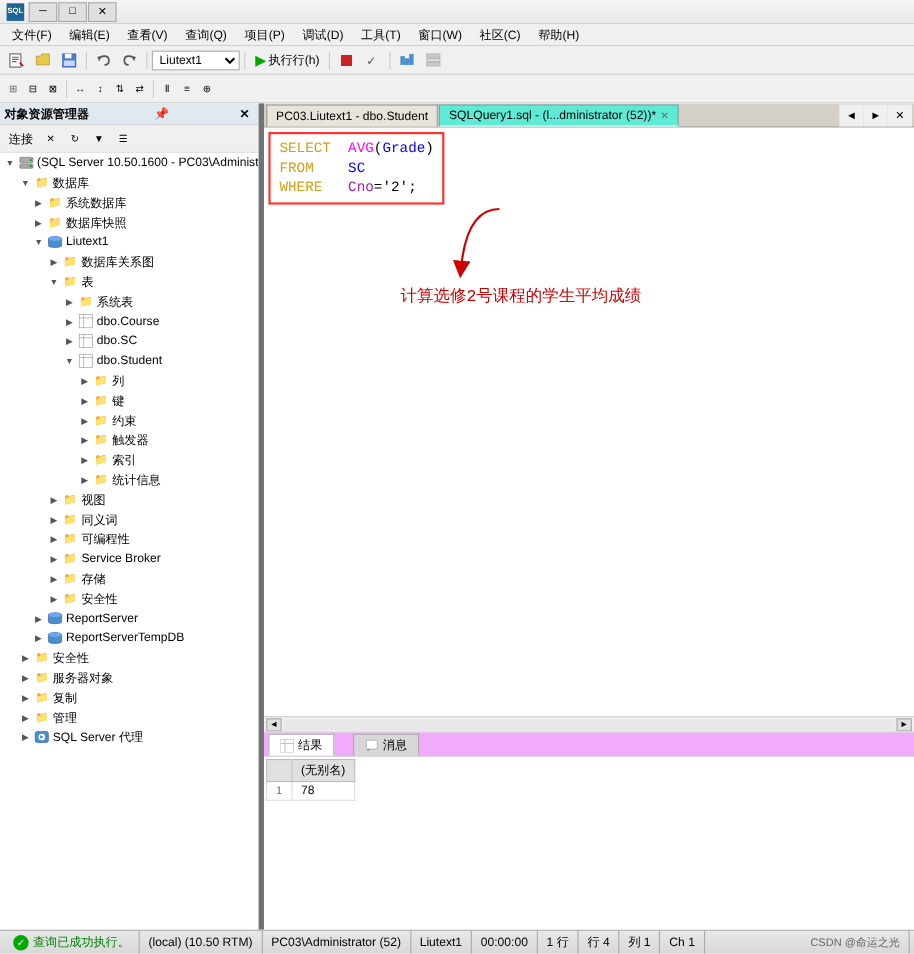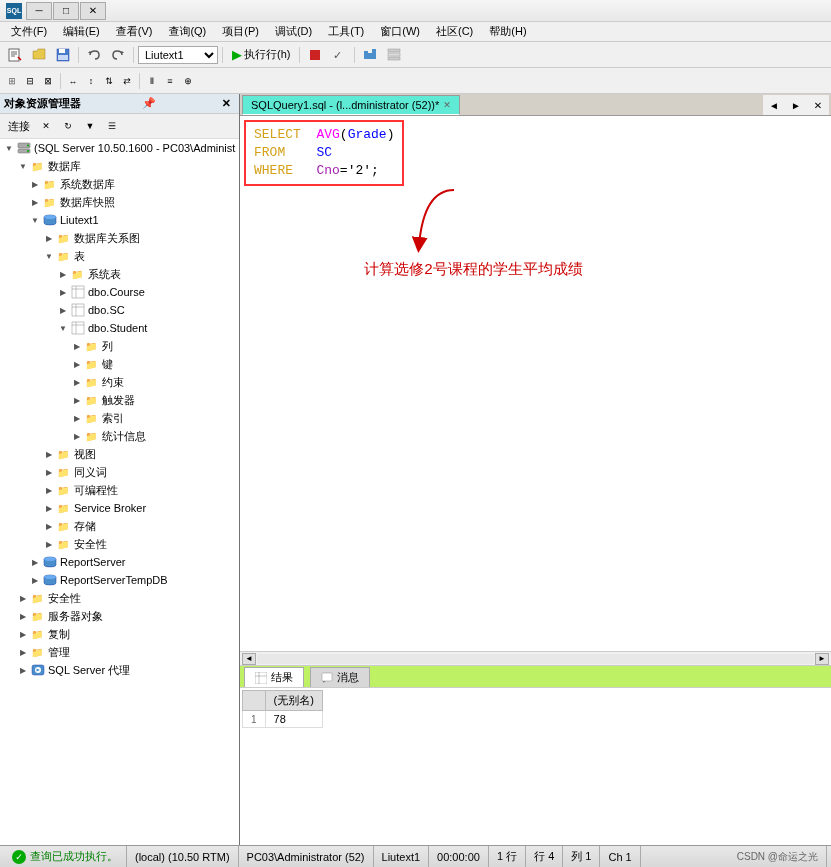--- a/index.html
+++ b/index.html
@@ -118,21 +118,21 @@
       display: flex;
       height: calc(867px - 22px - 20px - 26px - 26px - 22px);
       
     }
 
     
     .left-panel {
       width: 240px;
       min-width: 240px;
       background: #f9f9f9;
-      border-right: 1px solid #737373;
+      border-right: 5px solid #737373;
       display: flex;
       flex-direction: column;
       overflow: hidden;
     }
     .panel-header {
       background: #e0e8f0;
       border-bottom: 1px solid #ccc;
       height: 20px;
       display: flex;
       align-items: center;
@@ -263,26 +263,26 @@
     
     .results-panel {
       background: #f9f9f9;
       border-top: 1px solid #ccc;
       display: flex;
       flex-direction: column;
       height: 180px;
     }
     .results-tab-bar {
       display: flex;
-      background: #bef264;
+      background: #f0abfc;
       border-bottom: 1px solid #ccc;
       height: 22px;
       align-items: flex-end;
       padding-left: 4px;
-      gap: 6px;
+      gap: 17px;
     }
     .results-tab {
       height: 20px;
       padding: 0 10px;
       background: #d8d8d8;
       border: 1px solid #aaa;
       border-bottom: none;
       font-size: 11px;
       display: flex;
       align-items: center;
@@ -726,20 +726,23 @@
             </svg>
         </div>
         <span class="tree-label">SQL Server 代理</span>
       </div>
     </div>
   </div>
 
   <div class="right-panel">
 
     <div class="tab-bar">
+      <div class="tab">
+        <span>PC03.Liutext1 - dbo.Student</span>
+      </div>
       <div class="tab active">
         <span>SQLQuery1.sql - (l...dministrator (52))*</span>
         <span class="tab-close">✕</span>
       </div>
       <div class="tab-bar-controls">
         <div class="toolbar-btn" style="font-size:10px;">◄</div>
         <div class="toolbar-btn" style="font-size:10px;">►</div>
         <div class="toolbar-btn" style="font-size:10px;">✕</div>
       </div>
     </div>

